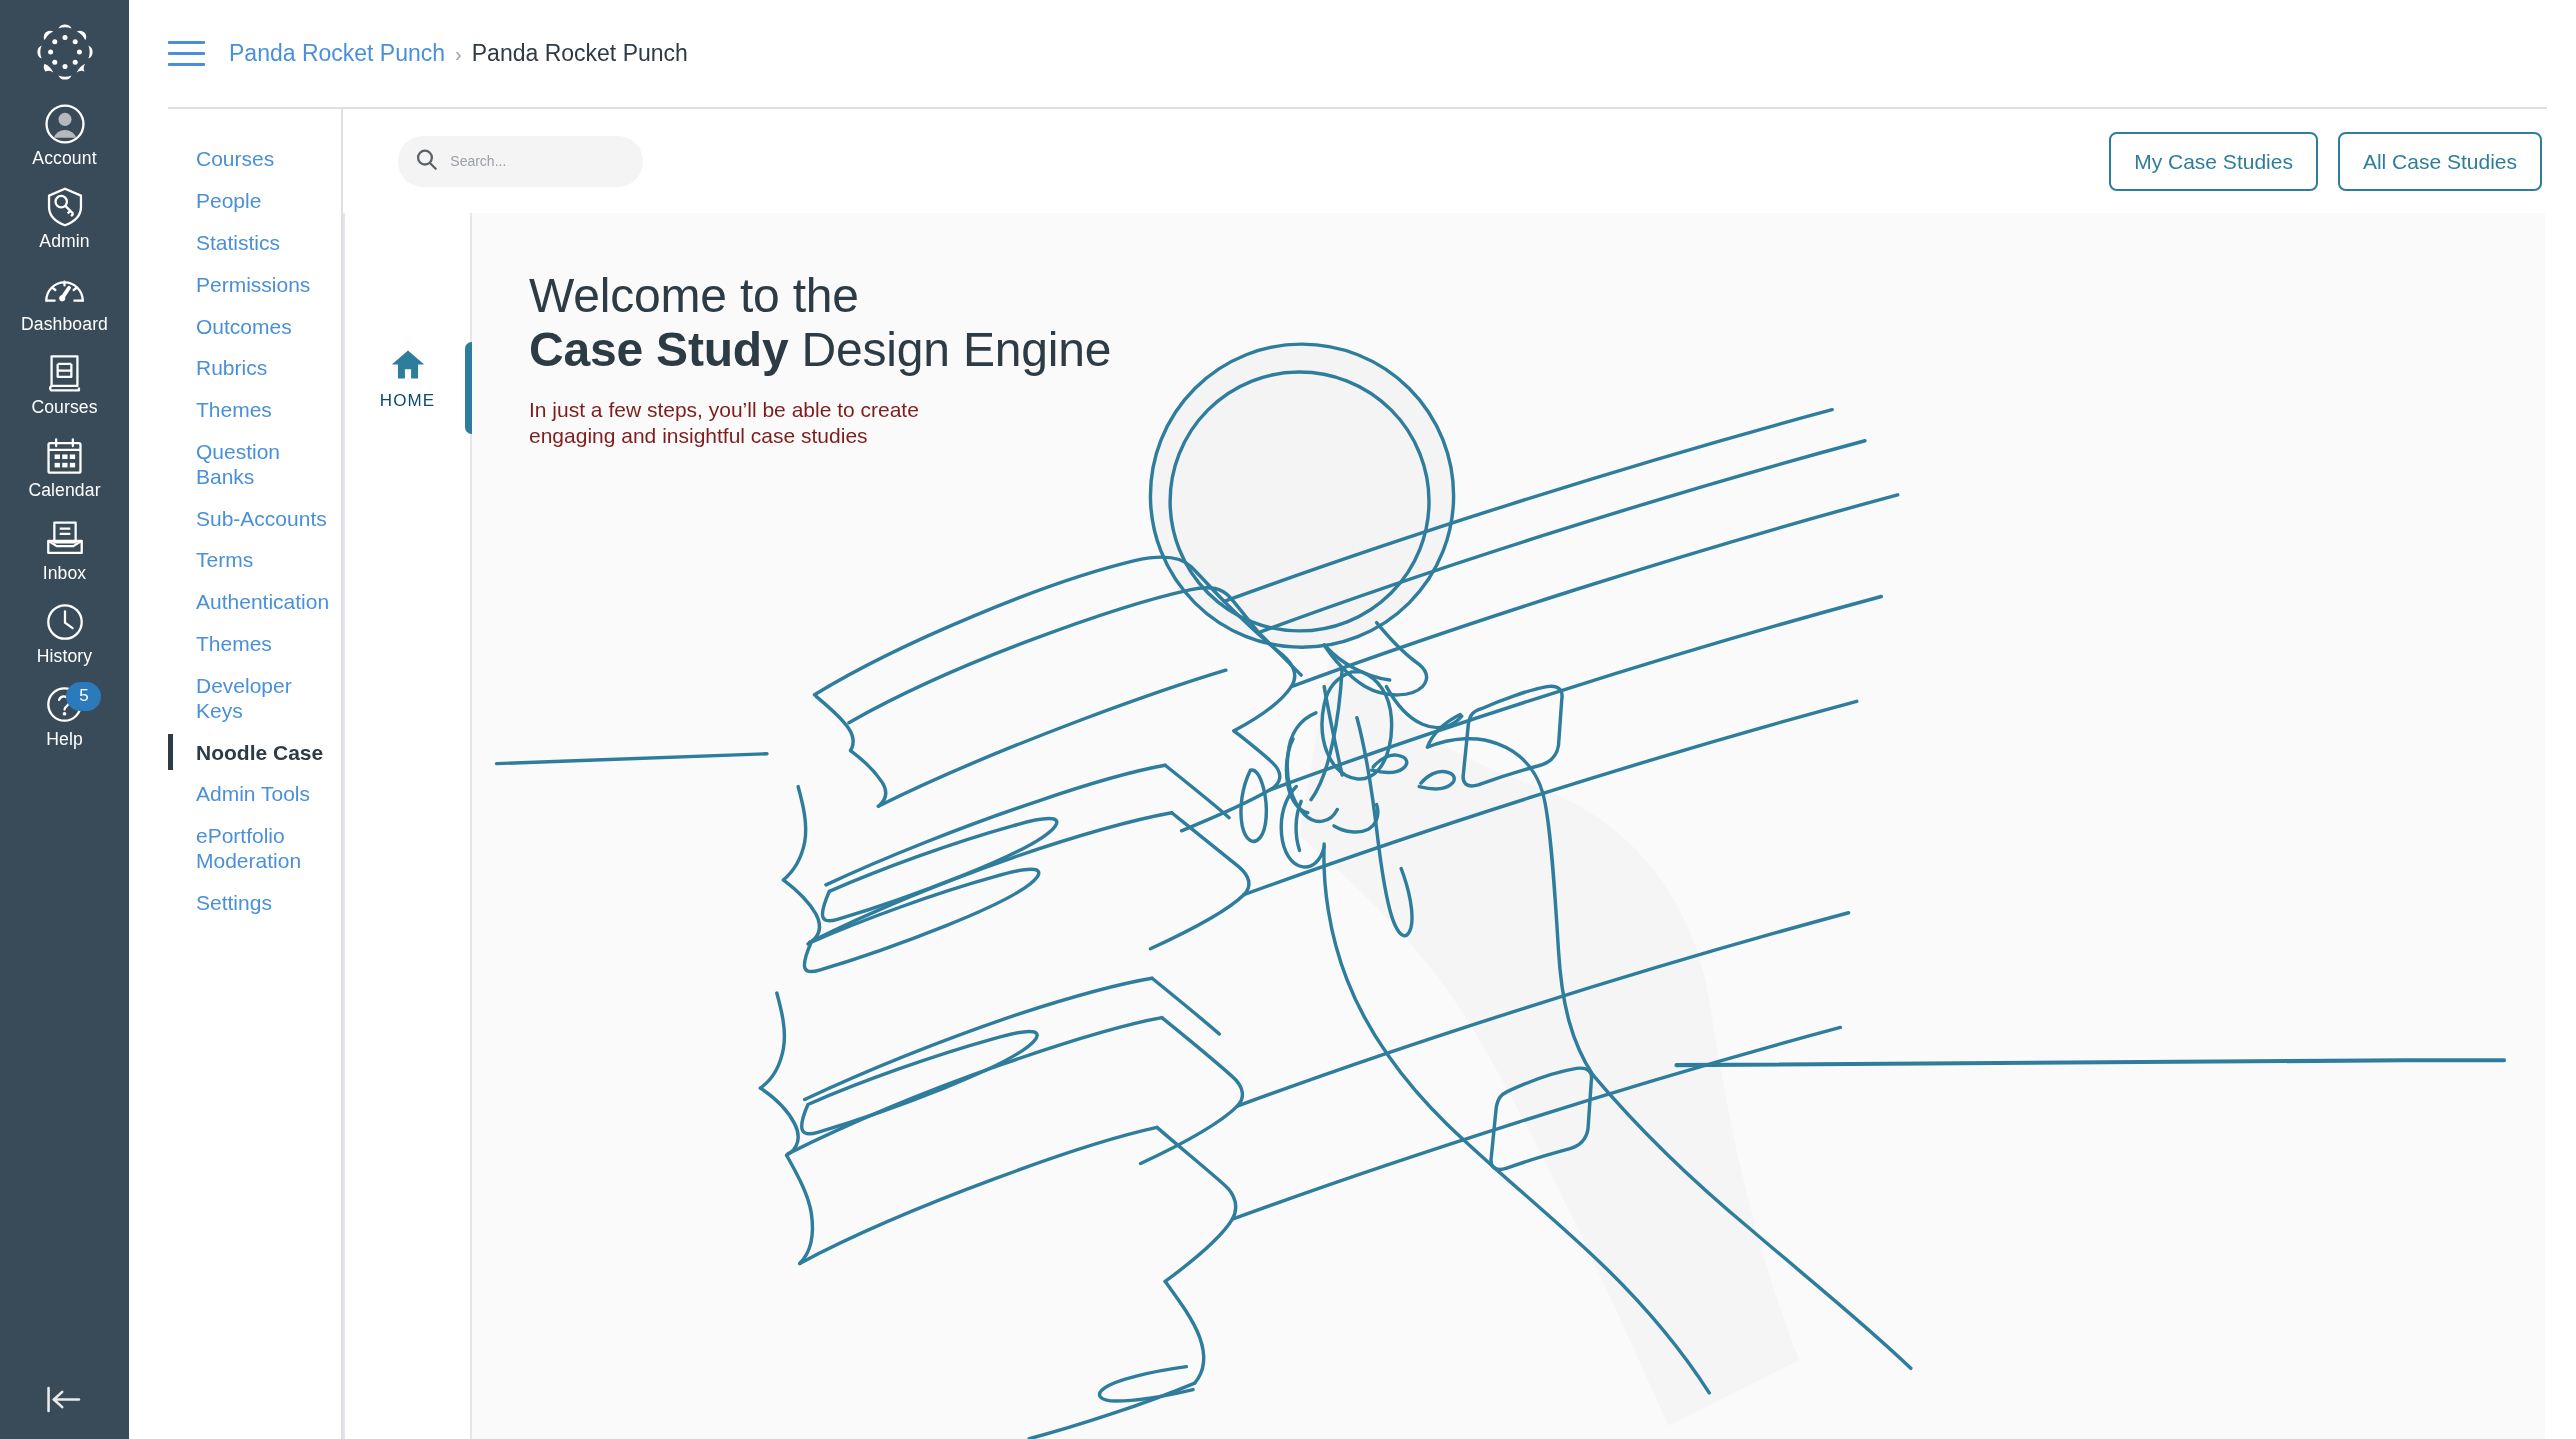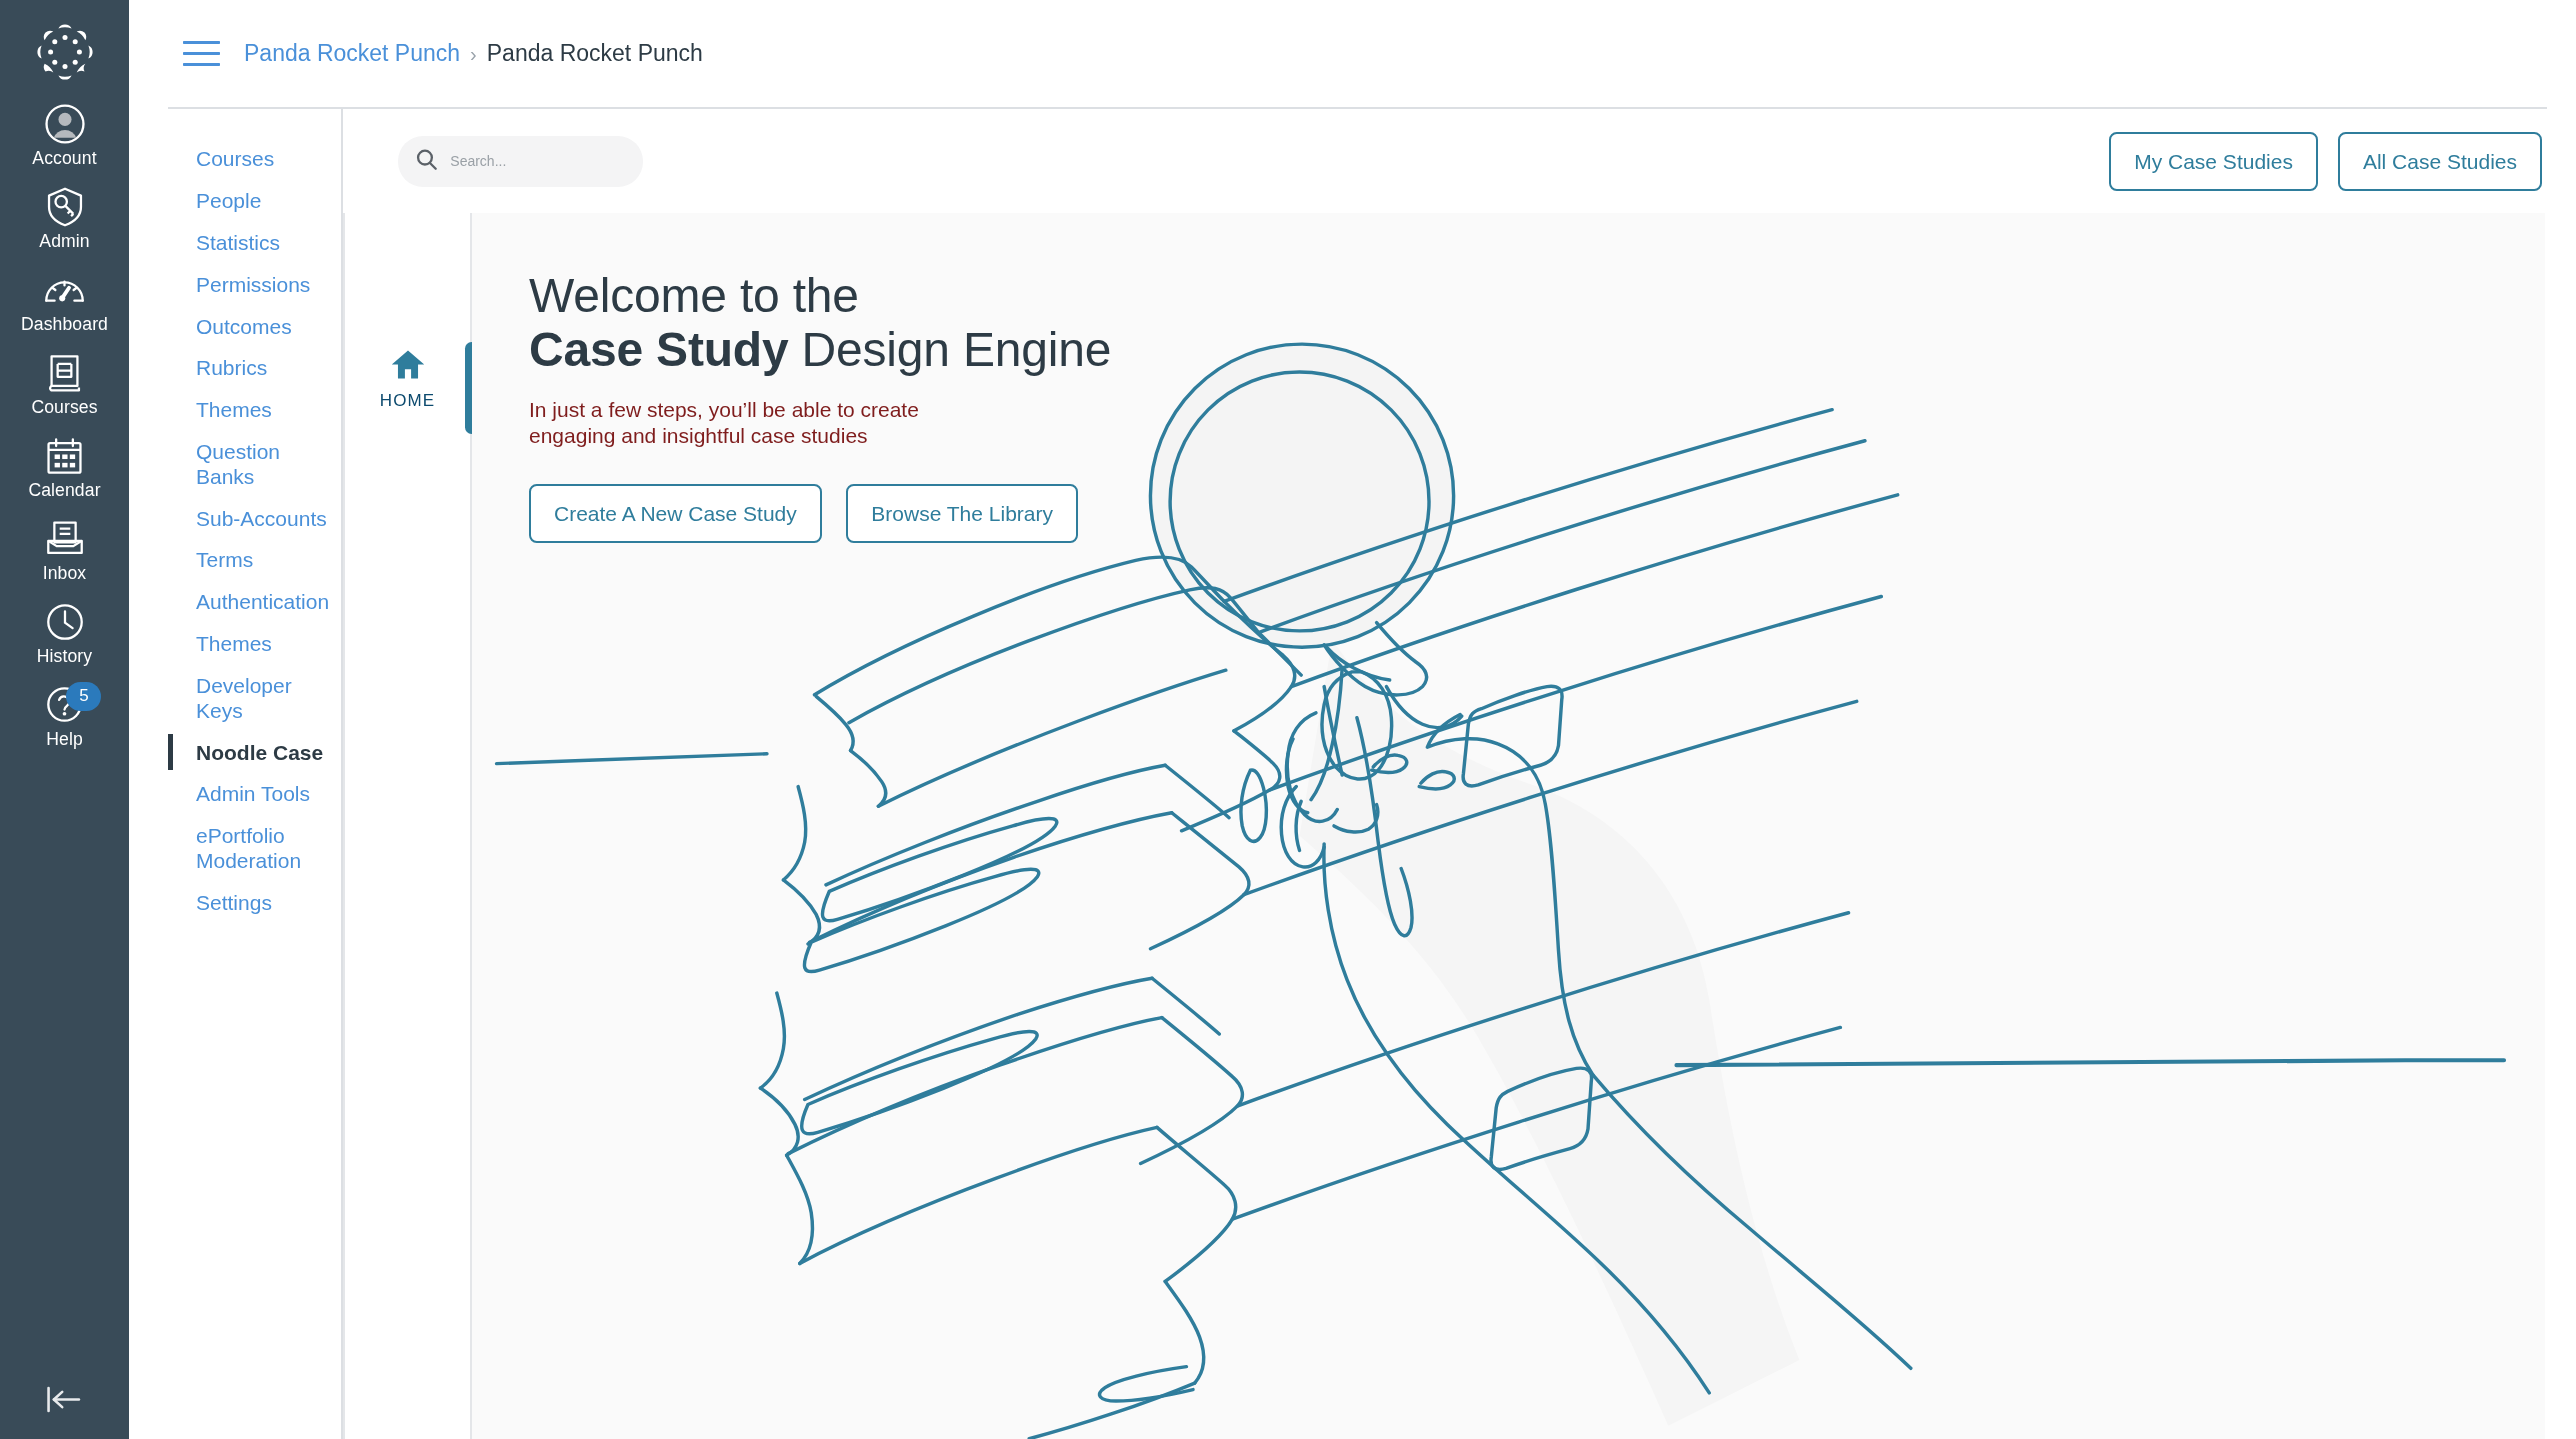--- a/index.html
+++ b/index.html
@@ -51,21 +51,21 @@
     display: flex; align-items: center; justify-content: center;
     cursor: pointer; padding: 10.7px 0;
   }
 
   
   .page { flex: 1 1 auto; position: relative; background: #fff; height: 1440px; }
 
   
   .topbar {
     height: 107px; display: flex; align-items: center;
-    padding-left: 54px; gap: 0;
+    padding-left: 39px; gap: 0;
     background: #fff;
   }
   .hamburger { width: 37px; height: 26px; margin-right: 24px; cursor: pointer;
                display: flex; flex-direction: column; justify-content: space-between; }
   .hamburger span { display: block; height: 3.8px; border-radius: 0.8px; background: #4A90D9; width: 100%; }
   .crumbs { display: flex; align-items: baseline; gap: 10px; font-size: 23px; }
   .crumb-link { color: #4A90D9; text-decoration: none; cursor: pointer; font-weight: 400; }
   .crumb-sep { color: #9aa3ab; font-size: 20px; }
   .crumb-current { color: #2D3B45; font-weight: 400; }
 
@@ -476,24 +476,20 @@
 
             <div class="hero-text">
               <h1 class="hero-h1">
                 <span>Welcome to the</span><br>
                 <span class="bold">Case Study</span><span> Design Engine</span>
               </h1>
               <p class="hero-sub">
                 <span>In just a few steps, you’ll be able to create</span><br>
                 <span>engaging and insightful case studies</span>
               </p>
-              <div class="hero-btns">
-                <button class="pill">Create A New Case Study</button>
-                <button class="pill">Browse The Library</button>
-              </div>
             </div>
 
           </div>
         </div>
       </section>
     </div>
   </div>
 </div>
 
 

